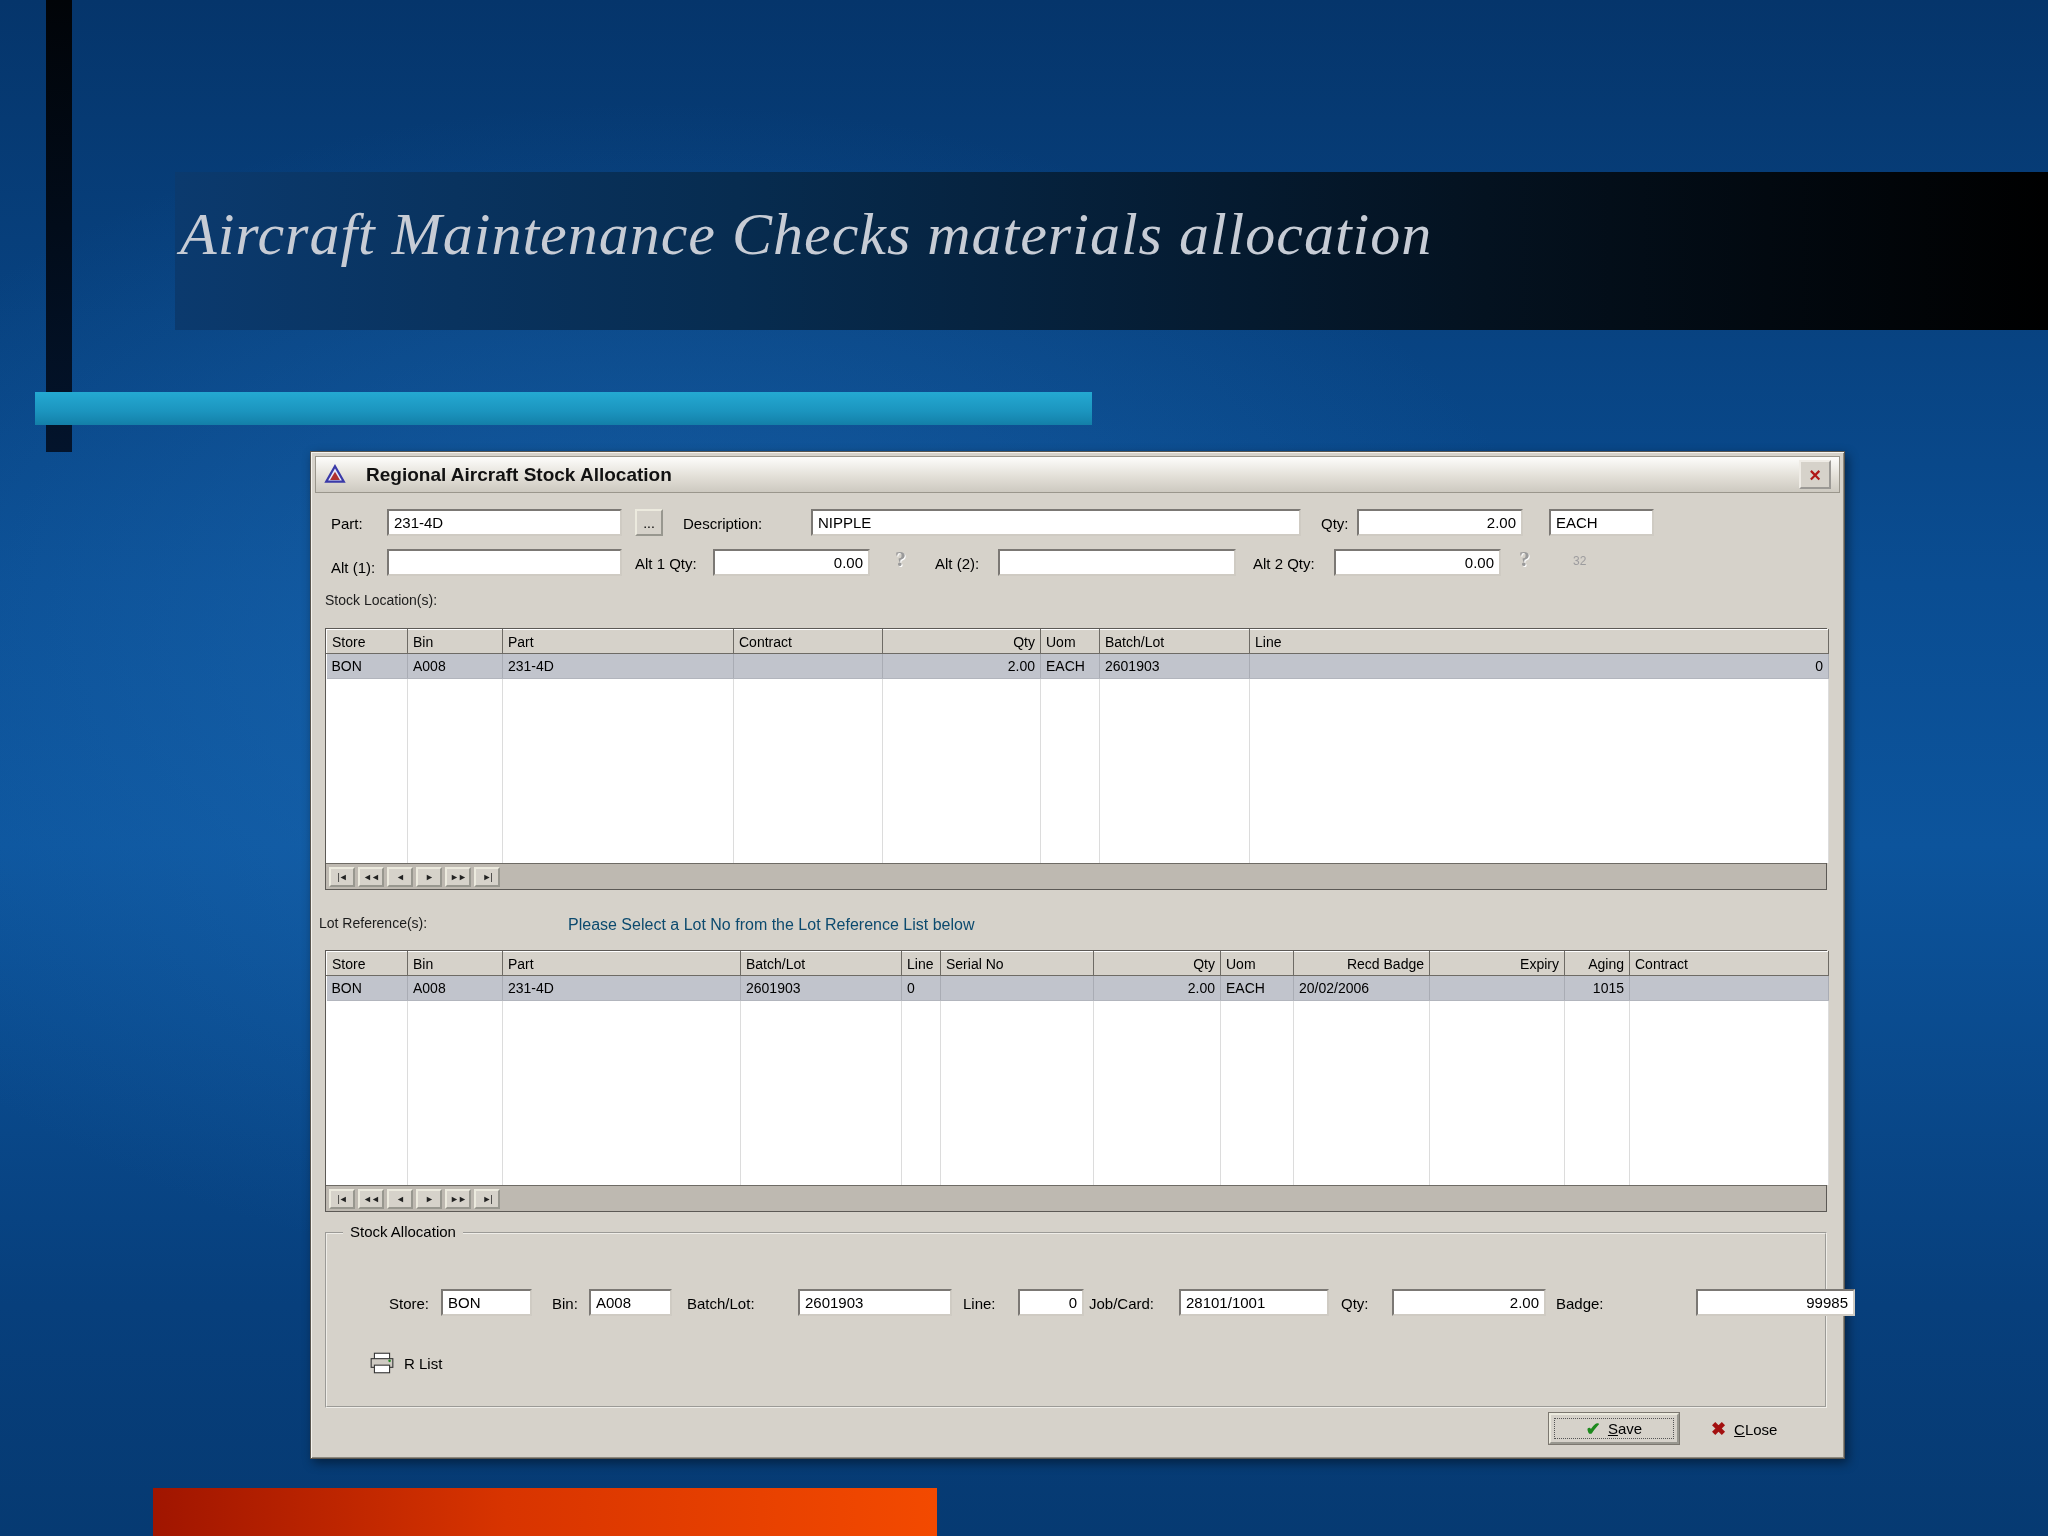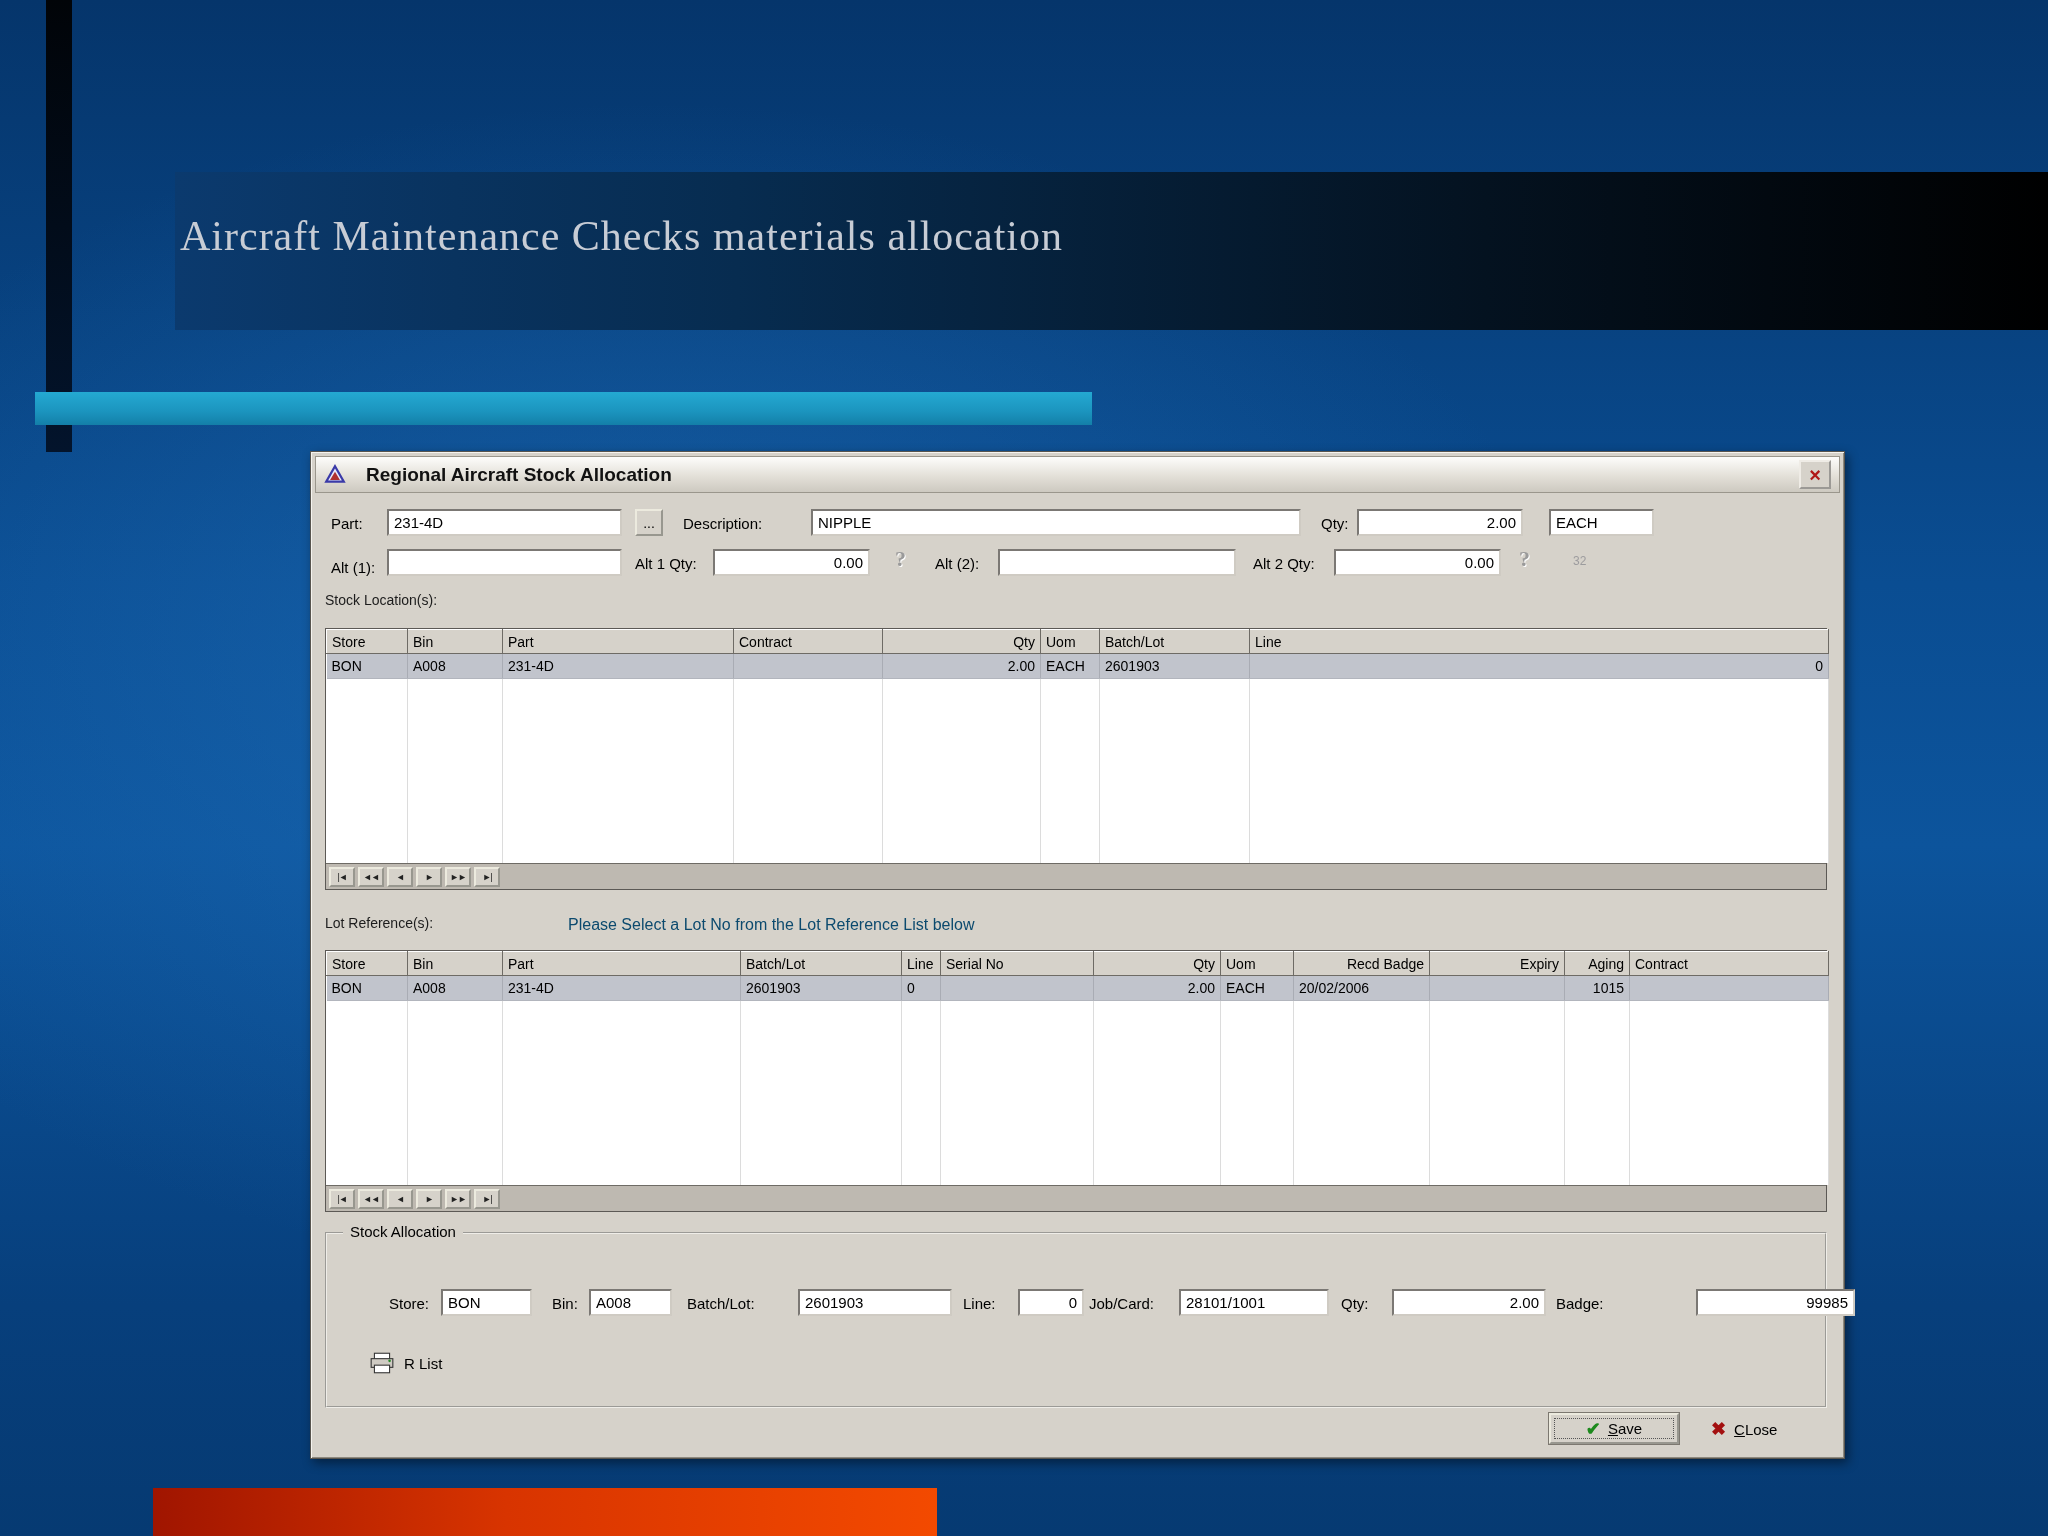--- a/index.html
+++ b/index.html
@@ -5,22 +5,22 @@
   html,body{margin:0;padding:0;}
   body{width:2048px;height:1536px;overflow:hidden;font-family:"Liberation Sans",sans-serif;}
   #slide{position:relative;width:2048px;height:1536px;overflow:hidden;
     background:
       radial-gradient(ellipse 1500px 950px at 32% 45%, rgba(35,115,190,0.50), rgba(35,115,190,0) 62%),
       linear-gradient(180deg,#05356b 0%,#0a4d92 38%,#0c549c 55%,#073f7c 85%,#063a72 100%);}
   .blackstrip{position:absolute;left:46px;top:0;width:26px;height:452px;
     background:linear-gradient(180deg,#010408,#03142c);}
   .titleband{position:absolute;left:175px;top:172px;right:0;height:158px;
     background:linear-gradient(90deg,#0b3a6e 0%,#072c50 30%,#041220 70%,#000 100%);}
-  .slide-title{position:absolute;left:180px;top:212px;width:1800px;
-    font-family:"Liberation Serif",serif;font-size:42px;color:#c7ccd5;letter-spacing:1px;}
+  .slide-title{position:absolute;left:180px;top:200px;width:1800px;
+    font-family:"Liberation Serif",serif;font-size:60px;color:#c7ccd5;letter-spacing:1px;font-style:italic;}
   .cyanbar{position:absolute;left:35px;top:392px;width:1057px;height:33px;
     background:linear-gradient(180deg,#24a9d2 0%,#1b94be 60%,#137fa8 100%);}
   .orangebar{position:absolute;left:153px;bottom:0;width:784px;height:48px;
     background:linear-gradient(90deg,#a01500 0%,#d83400 45%,#f34a00 100%);}
 
   
   .dialog{position:absolute;left:310px;top:451px;width:1533px;height:1006px;
     background:#d6d2ca;border:1px solid #58554f;
     box-shadow:inset 1px 1px 0 #f6f4ef, inset -1px -1px 0 #8d897f, 3px 4px 10px rgba(0,0,0,0.45);}
   .titlebar{position:absolute;left:4px;top:4px;right:4px;height:37px;
@@ -168,21 +168,21 @@
       <div class="navbar">
         <div class="navbtn">|◄</div>
         <div class="navbtn">◄◄</div>
         <div class="navbtn">◄</div>
         <div class="navbtn">►</div>
         <div class="navbtn">►►</div>
         <div class="navbtn">►|</div>
       </div>
     </div>
 
-    <span class="section-lbl" style="left:14px;top:463px">Lot Reference(s):</span>
+    <span class="section-lbl" style="left:8px;top:463px">Lot Reference(s):</span>
     <span class="notice" style="left:257px;top:464px">Please Select a Lot No from the Lot Reference List below</span>
 
     <div class="grid" style="left:14px;top:498px;width:1502px;height:262px">
       <table class="gridtable">
         <colgroup>
           <col style="width:81px">
             <col style="width:95px">
             <col style="width:238px">
             <col style="width:161px">
           <col style="width:39px">

